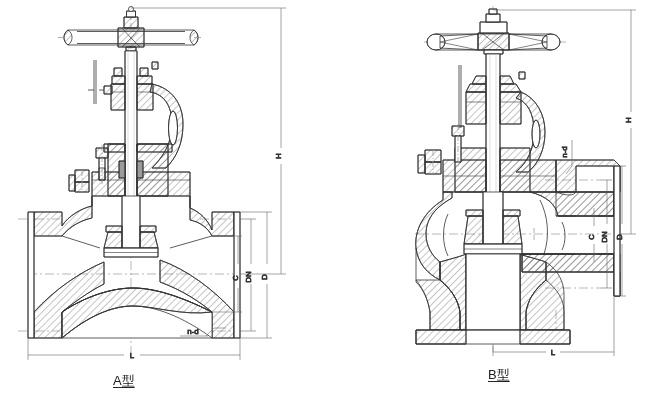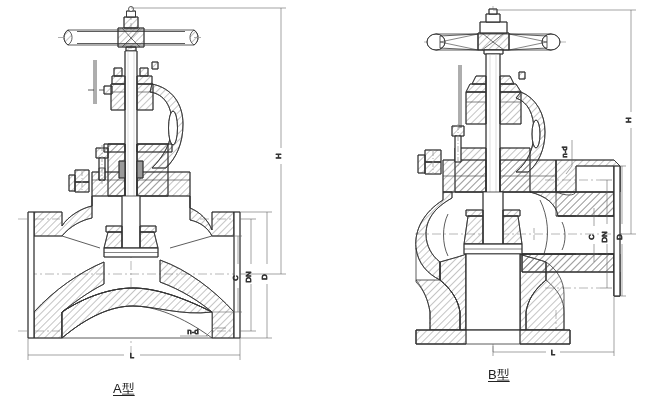--- a/index.html
+++ b/index.html
@@ -3,21 +3,21 @@
 <meta charset="utf-8">
 <style>
   html,body{margin:0;padding:0;background:#ffffff;}
   body{width:650px;height:402px;position:relative;overflow:hidden;
        font-family:"Liberation Sans","DejaVu Sans",sans-serif;color:#1a1a1a;}
   #stage{position:absolute;left:0;top:0;width:596px;height:402px;}
   svg{display:block;}
   .lbl{font-family:"Liberation Sans","DejaVu Sans",sans-serif;fill:#333;}
   .caption{position:absolute;font-size:13px;letter-spacing:0px;color:#222;
            text-decoration:underline;text-underline-offset:2px;white-space:nowrap;}
-  .cap-a{left:113px;top:380px;text-align:right;}
+  .cap-a{left:113px;top:372px;text-align:right;}
   .cap-b{left:488px;top:366px;}
 </style>
 </head>
 <body>
 
 <div id="stage">
 <svg width="650" height="402" viewBox="0 0 650 402">
   <defs>
     <pattern id="hatchR" width="5" height="5" patternUnits="userSpaceOnUse" patternTransform="rotate(45)">
       <line x1="0" y1="0" x2="0" y2="5" stroke="#555" stroke-width="0.7"></line>

